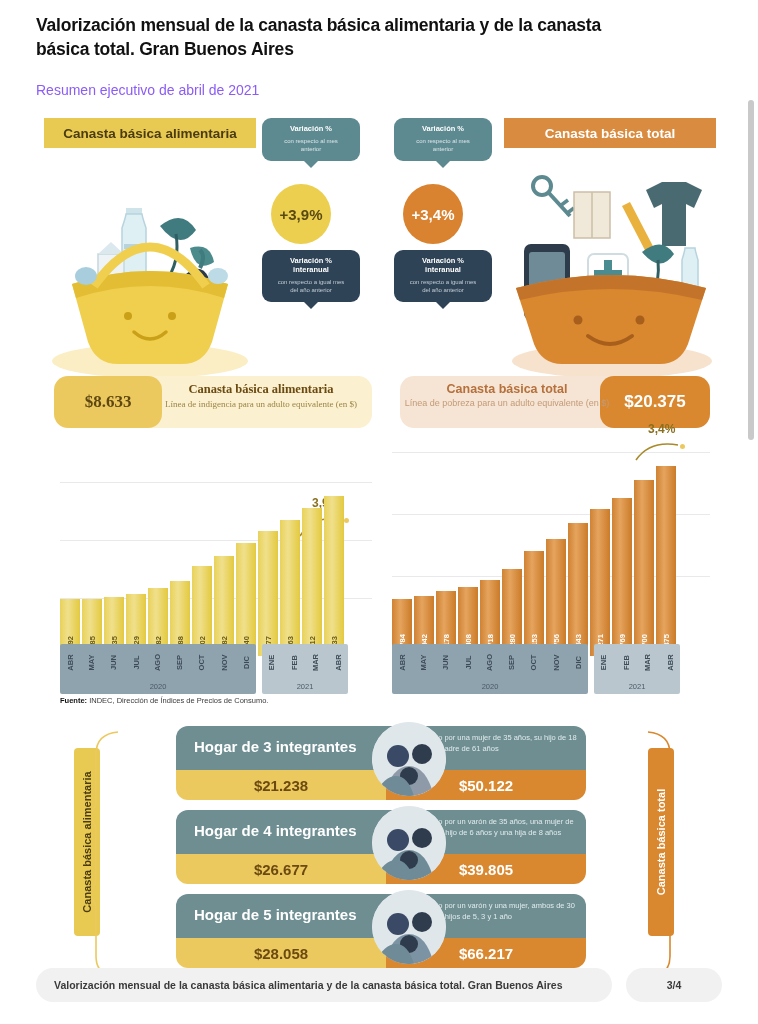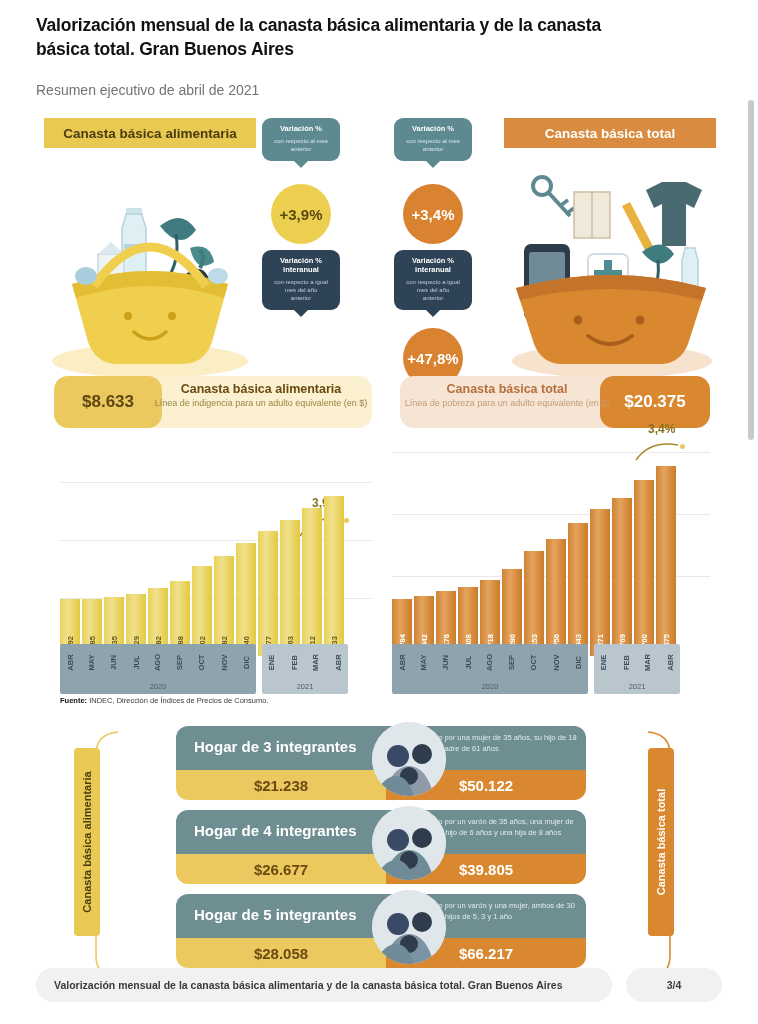--- a/index.html
+++ b/index.html
@@ -12,21 +12,21 @@
   .page { position: relative; width: 758px; height: 1024px; background:#fff; }
 
   
   .title {
     position:absolute; left:36px; top:14px; width:600px;
     font-size:17.5px; font-weight:bold; color:#111; line-height:1.35;
     letter-spacing:-0.2px;
   }
   .subtitle {
     position:absolute; left:36px; top:82px;
-    font-size:14px; color:#737373;
+    font-size:14px; color:#8b5cf6;
   }
 
   
   .info {
     position:absolute; left:36px; top:108px; width:686px; height:845px;
     background:#ffffff;
   }
 
   
   .scrollbar {
@@ -41,21 +41,21 @@
   }
   .banner-cba { left:8px; top:10px; width:212px; background:#e8c952; color:#4a3c10; }
   .banner-cbt { left:468px; top:10px; width:212px; background:#d98b3f; color:#ffffff; }
 
   
   .illus { position:absolute; }
 
   
   .vgroup { position:absolute; width:78px; }
   .vbubble {
-    position:relative; width:78px; border-radius:9px;
+    position:relative; width:98px; border-radius:9px;
     padding:6px 12px 8px; text-align:center;
   }
   .vbubble:after {
     content:""; position:absolute; left:50%; bottom:-7px;
     transform:translateX(-50%);
     border-left:8px solid transparent; border-right:8px solid transparent;
   }
   .vb-teal { background:#5d8a90; }
   .vb-teal:after { border-top:8px solid #5d8a90; }
   .vb-dark { background:#2e4356; }
@@ -285,24 +285,23 @@
         <div class="vb-sub">con respecto al mes anterior</div>
       </div>
       <div class="vcircle vc-orange" style="top:66px;">+3,4%</div>
     </div>
 
     <div class="vgroup" style="left:358px; top:142px;">
       <div class="vbubble vb-dark">
         <div class="vb-head">Variación % interanual</div>
         <div class="vb-sub">con respecto a igual mes del año anterior</div>
       </div>
-      <div class="vcircle vc-orange" style="top:78px;">+47,8%</div>
-    </div>
-
-    <div class="valrow" style="left:18px; top:268px; width:324px;">
+    </div>
+
+    <div class="valrow" style="left:18px; top:268px; width:324px;font-family:Liberation Serif, serif;">
       <div class="band" style="left:60px; width:258px; background:#fbf0cf;"></div>
       <div class="val-amount" style="left:0; width:108px; background:#ecc95f; color:#5f4712;">$8.633</div>
       <div class="val-text" style="left:96px; width:222px;">
         <div class="val-title" style="color:#6b4a11;">Canasta básica alimentaria</div>
         <div class="val-sub" style="color:#9c8647;">Línea de indigencia para un adulto equivalente (en $)</div>
       </div>
     </div>
 
     <div class="valrow" style="left:364px; top:268px; width:310px;">
       <div class="band" style="left:0; width:250px; background:#f6e5d4;"></div>

